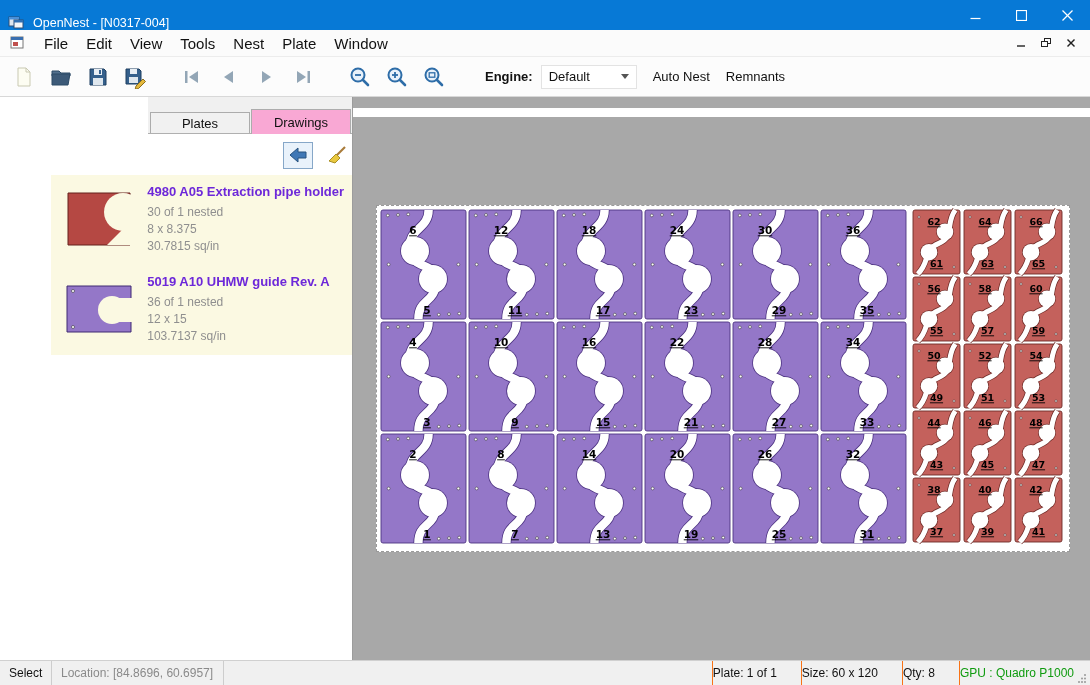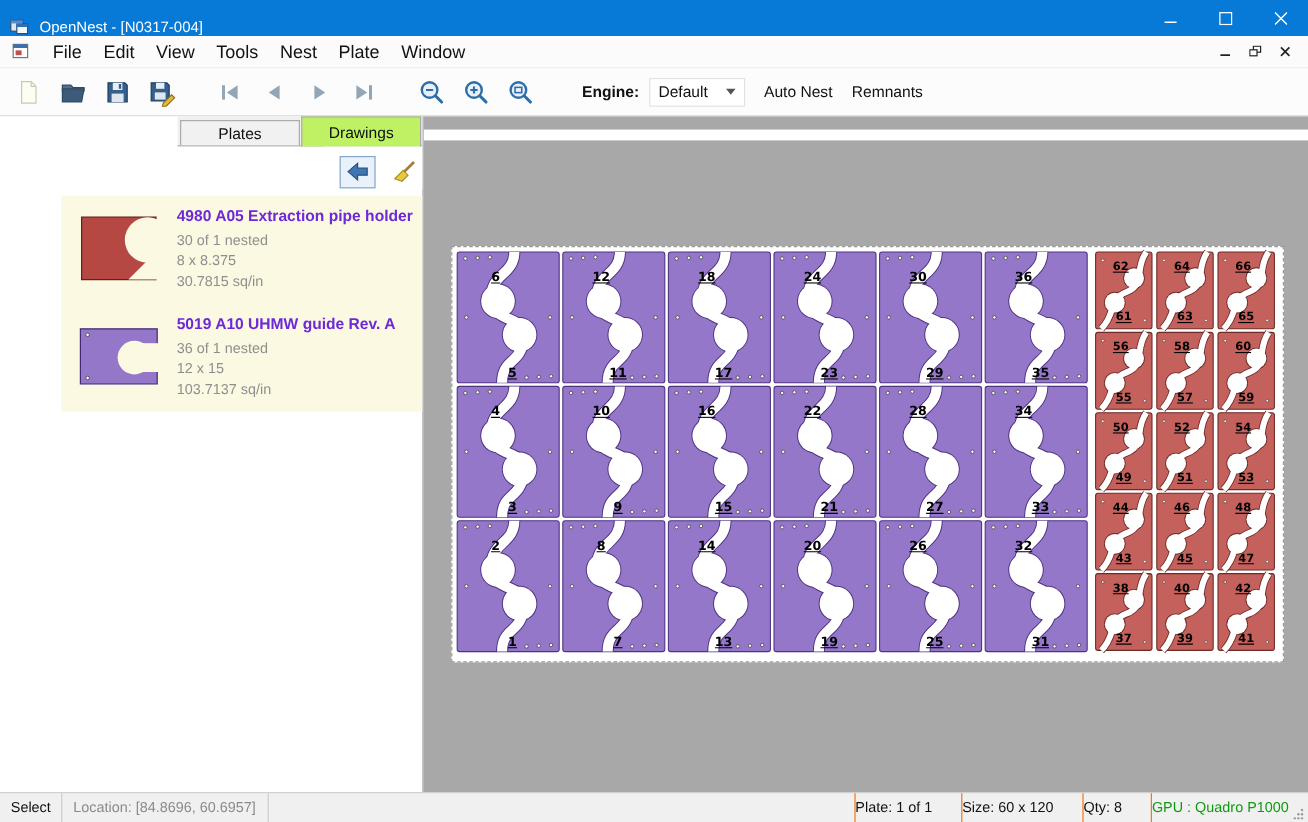--- a/index.html
+++ b/index.html
@@ -19,32 +19,32 @@
   .mdi-doc { margin: 0 10px 0 9px; display: flex; }
   .menu-item { padding: 4px 9px; font-size: 15px; cursor: default; }
   .mdi-buttons { margin-left: auto; display: flex; gap: 3px; padding-right: 8px; }
   .mdi-btn { width: 22px; height: 20px; display: flex; align-items: center; justify-content: center; }
 
   
   .toolbar { flex: 0 0 40px; background: #fcfcfc; display: flex; align-items: center; border-bottom: 1px solid #d8d8d8; padding-left: 8px; }
   .tb-btn { width: 32px; height: 32px; display: flex; align-items: center; justify-content: center; margin-right: 5px; }
   .tb-gap { width: 20px; }
   .engine-label { font-weight: bold; margin: 0 8px 0 30px; }
-  .engine-combo { display: flex; align-items: center; justify-content: space-between; width: 80px; height: 24px; padding: 0 7px; border: 1px solid #e3e3e3; background: #fff; }
+  .engine-combo { display: flex; align-items: center; justify-content: space-between; width: 96px; height: 24px; padding: 0 7px; border: 1px solid #e3e3e3; background: #fff; }
   .dd-arrow { width: 0; height: 0; border-left: 4px solid transparent; border-right: 4px solid transparent; border-top: 5px solid #555; }
   .tb-text { margin-left: 16px; cursor: default; }
 
   
   .main { flex: 1; display: flex; min-height: 0; }
 
   
   .sidebar { flex: 0 0 353px; background: #fff; border-right: 1px solid #9c9c9c; display: flex; flex-direction: column; align-items: flex-end; }
   .tabs { flex: 0 0 25px; background: #f0f0f0; border-bottom: 1px solid #b0b0b0; display: flex; align-items: flex-end; padding-left: 2px; }
   .tab { height: 21px; line-height: 21px; min-width: 100px; text-align: center; background: #f1f1f1; border: 1px solid #acacac; border-bottom: none; margin-right: 1px; font-size: 13px; }
-  .tab.active { height: 25px; line-height: 25px; background: #bef264; margin-bottom: -1px; z-index: 2; position: relative; }
+  .tab.active { height: 25px; line-height: 25px; background: #f9a8d4; margin-bottom: -1px; z-index: 2; position: relative; margin-top: 12px; }
   .panel-toolbar { flex: 0 0 36px; display: flex; align-items: center; gap: 9px; padding: 6px 0 0 13px; background: #fff; }
   .ptb-btn { width: 30px; height: 27px; display: flex; align-items: center; justify-content: center; }
   .ptb-btn.bordered { border: 1px solid #86a7c8; background: #e9f2fb; }
   .drawing-list { margin-top: 5px; }
   .drawing-item { background: #fbf9e2; display: flex; padding: 8px 8px 10px 14px; }
   .thumb { flex: 0 0 80px; padding-top: 5px; }
   .meta { padding-left: 2px; }
   .dtitle { font-weight: bold; font-size: 13px; color: #6d28d9; margin-bottom: 4px; line-height: 17px; }
   .dline { font-size: 12px; color: #8f8f8f; line-height: 17px; }
 

